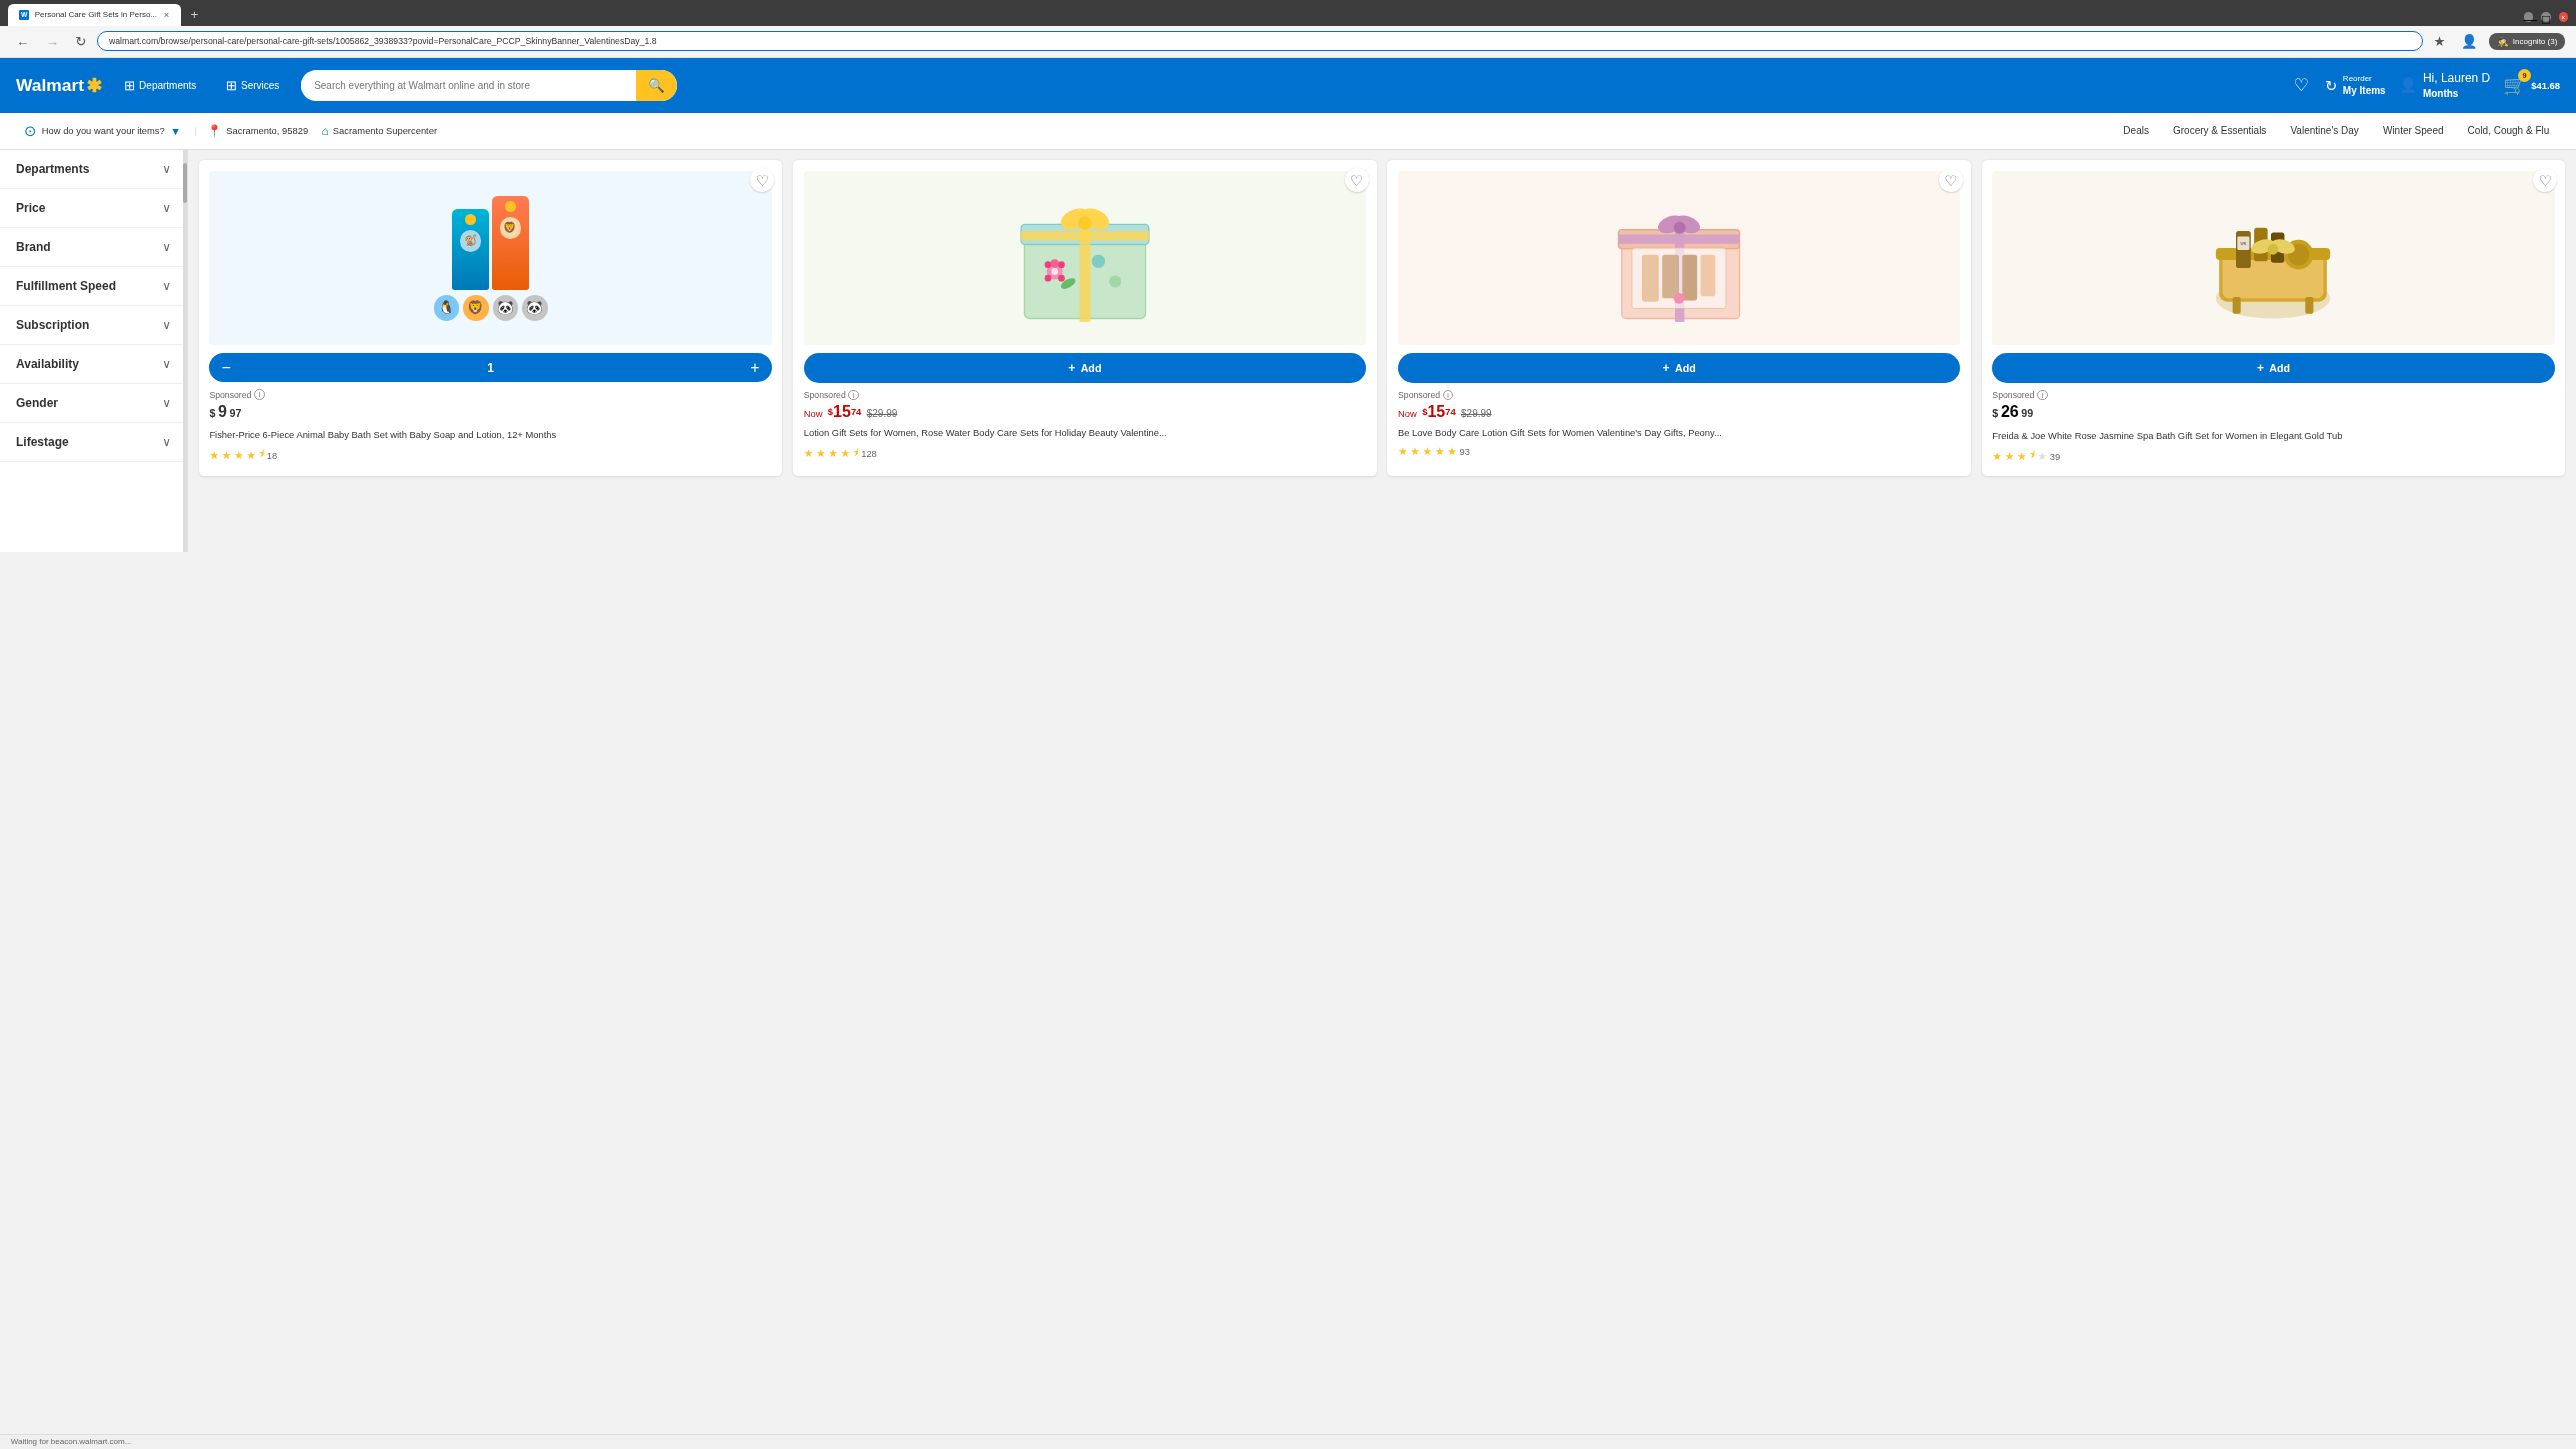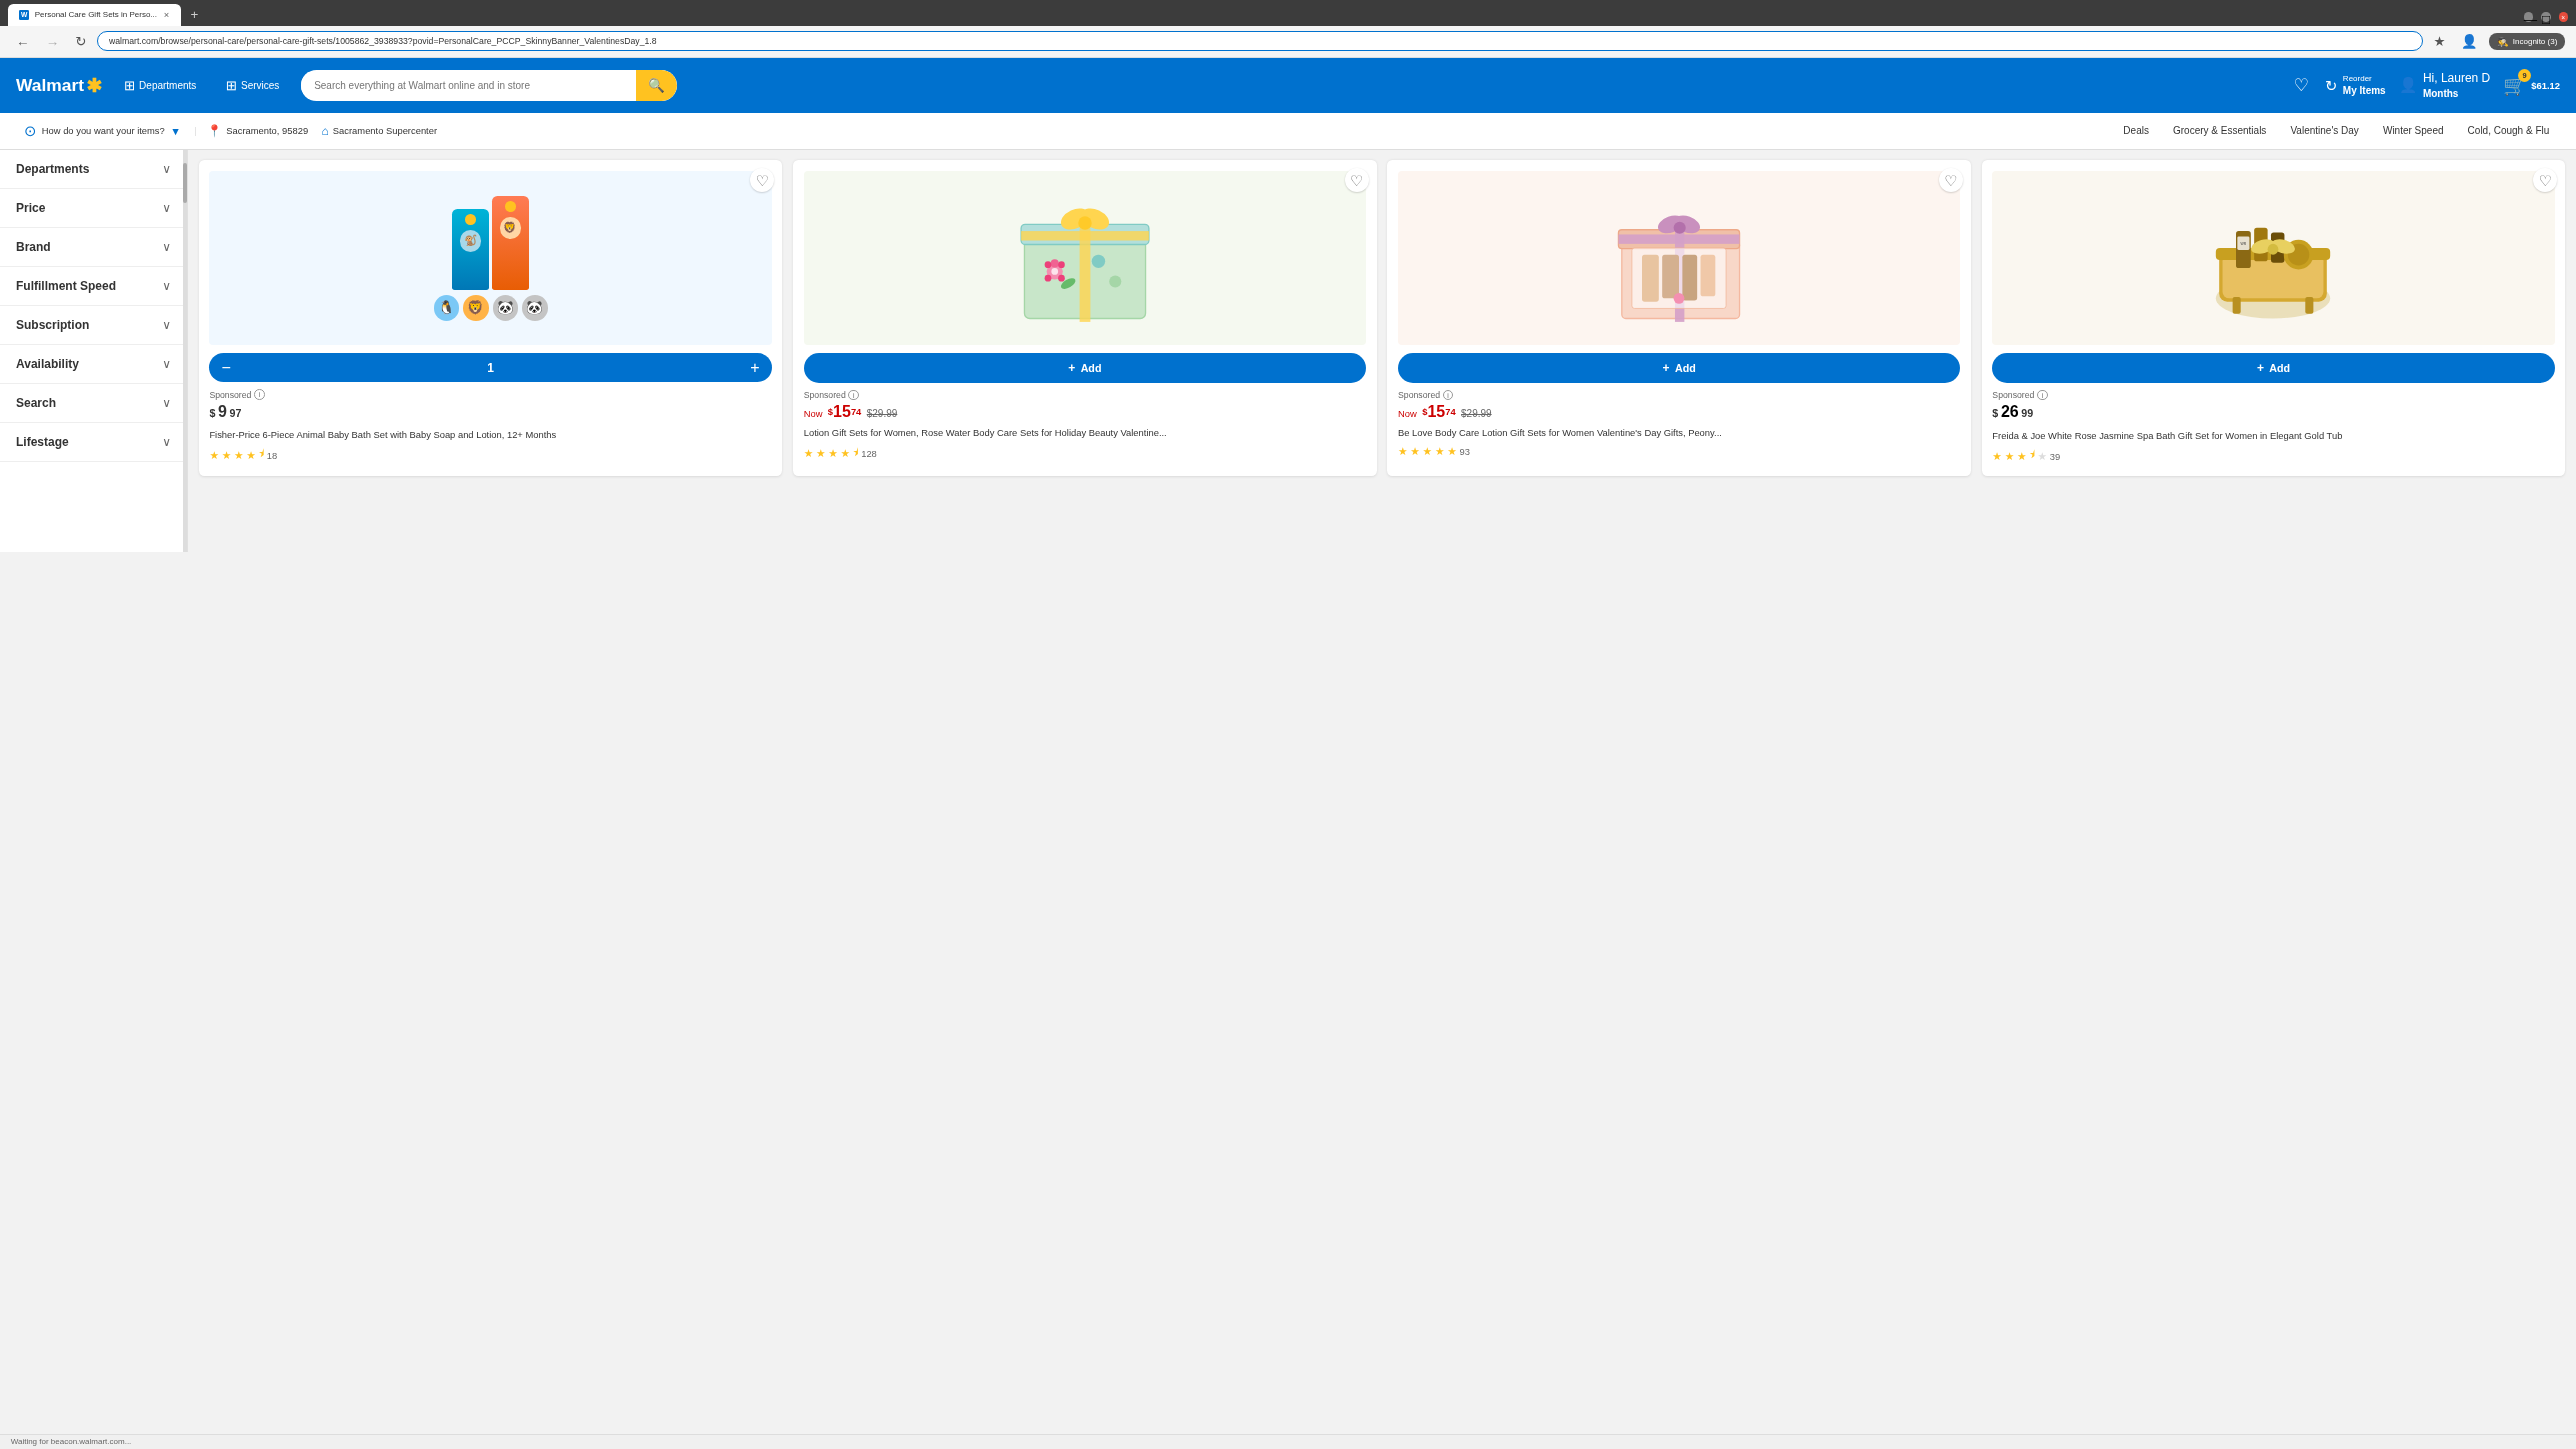--- a/index.html
+++ b/index.html
@@ -80,21 +80,21 @@
         <div style="font-size:12px;">Hi, Lauren D</div>
         <div style="font-size:10px; font-weight:bold;">Months</div>
       </div>
     </div>
 
     <div style="display:flex; align-items:center; gap:4px; cursor:pointer; color:white; position:relative;">
       <div style="position:relative;">
         <span style="font-size:19px;">🛒</span>
         <span style="background:#ffc220; color:#333; border-radius:50%; width:13.4px; height:13.4px; display:flex; align-items:center; justify-content:center; font-size:7.4px; font-weight:bold; position:absolute; top:-5.4px; right:-4px;">9</span>
       </div>
-      <span style="font-size:9.4px; font-weight:bold;">$61.12</span>
+      <span style="font-size:9.4px; font-weight:bold;">$41.68</span>
     </div>
   </div>
 </div>
 
 <div style="background:white; padding:5.4px 16px; display:flex; align-items:center; border-bottom:0.7px solid #ddd; gap:2.7px;">
   <div style="display:flex; align-items:center; gap:5.4px; cursor:pointer; padding:4px 8px; border-radius:2.7px; color:#333;">
     <span style="color:#0071ce; font-size:14.8px;">⊙</span>
     <span style="font-size:9.4px; font-weight:500;">How do you want your items?</span>
     <span style="color:#0071ce; font-size:10.7px;">▼</span>
   </div>
@@ -149,21 +149,21 @@
         <span style="font-size:12px; font-weight:bold; color:#333;">Subscription</span>
         <span style="color:#666; font-size:12px;">∨</span>
       </div>
 
       <div style="padding:12px 16px; border-bottom:0.7px solid #eee; cursor:pointer; display:flex; justify-content:space-between; align-items:center;">
         <span style="font-size:12px; font-weight:bold; color:#333;">Availability</span>
         <span style="color:#666; font-size:12px;">∨</span>
       </div>
 
       <div style="padding:12px 16px; border-bottom:0.7px solid #eee; cursor:pointer; display:flex; justify-content:space-between; align-items:center;">
-        <span style="font-size:12px; font-weight:bold; color:#333;">Search</span>
+        <span style="font-size:12px; font-weight:bold; color:#333;">Gender</span>
         <span style="color:#666; font-size:12px;">∨</span>
       </div>
 
       <div style="padding:12px 16px; border-bottom:0.7px solid #eee; cursor:pointer; display:flex; justify-content:space-between; align-items:center;">
         <span style="font-size:12px; font-weight:bold; color:#333;">Lifestage</span>
         <span style="color:#666; font-size:12px;">∨</span>
       </div>
 
     </div>
 

